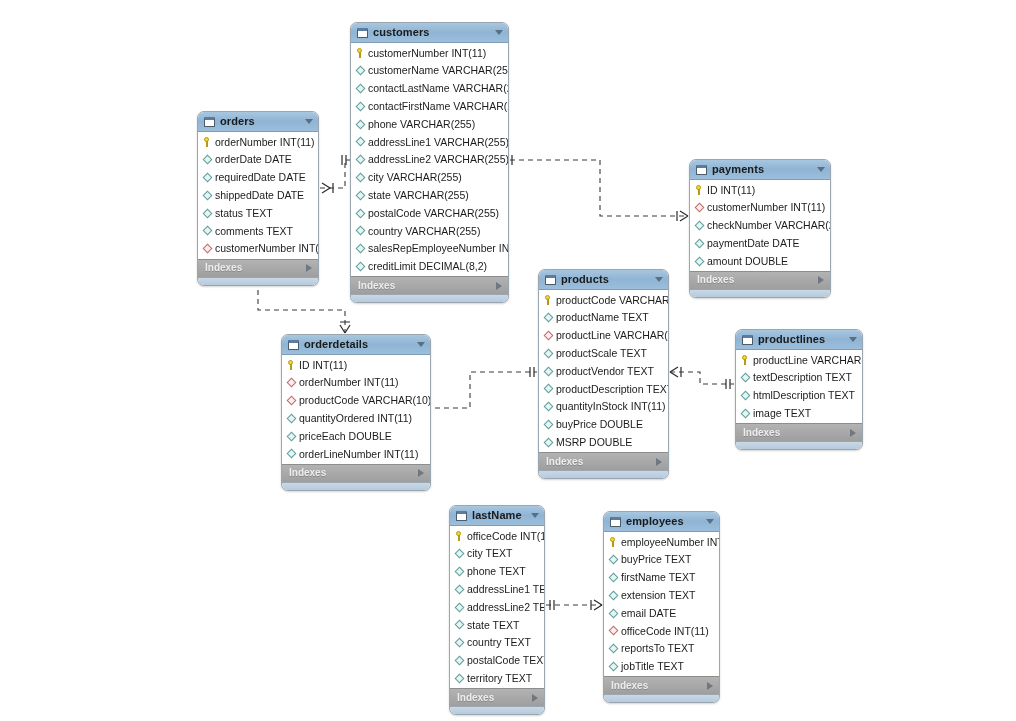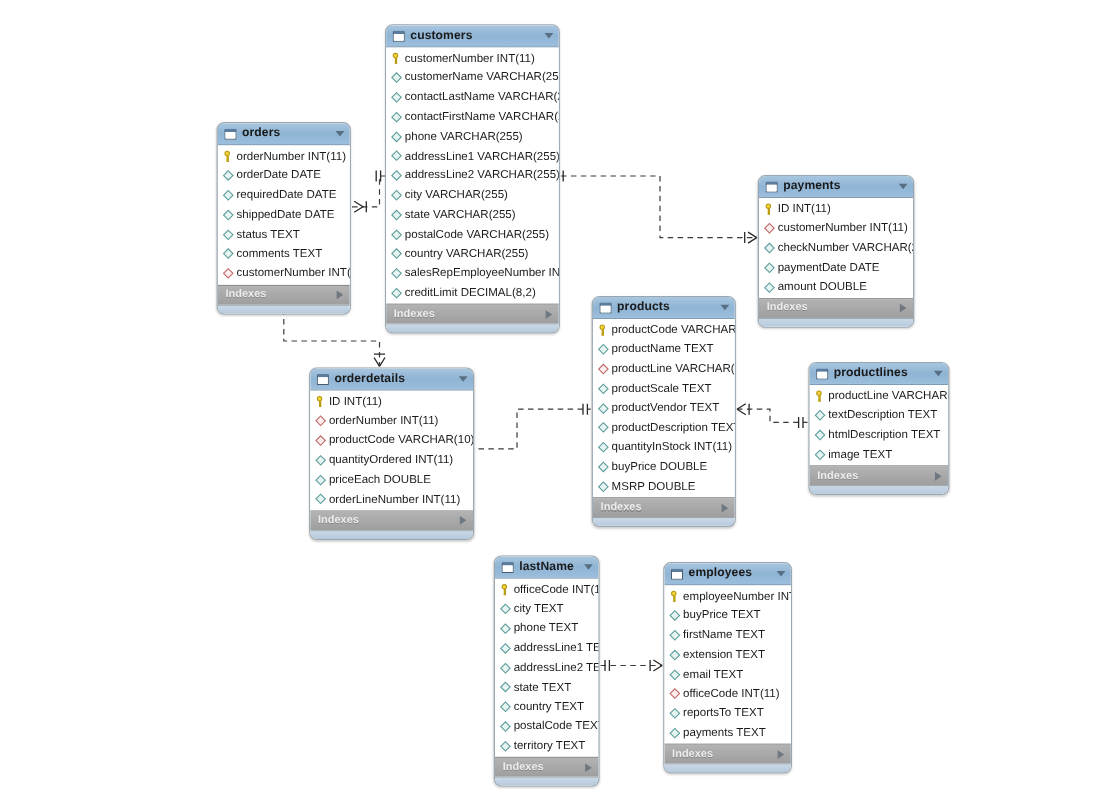--- a/index.html
+++ b/index.html
@@ -663,39 +663,39 @@
           <div class="col">
             <span class="col-ic">
               <span class="ic-col" style="display: block;"></span>
             </span>
             <span class="col-txt">extension TEXT</span>
           </div>
           <div class="col">
             <span class="col-ic">
               <span class="ic-col" style="display: block;"></span>
             </span>
-            <span class="col-txt">email TEXT</span>
+            <span class="col-txt">email DATE</span>
           </div>
           <div class="col">
             <span class="col-ic">
               <span class="ic-fk" style="display: block;"></span>
             </span>
             <span class="col-txt">officeCode INT(11)</span>
           </div>
           <div class="col">
             <span class="col-ic">
               <span class="ic-col" style="display: block;"></span>
             </span>
             <span class="col-txt">reportsTo TEXT</span>
           </div>
           <div class="col">
             <span class="col-ic">
               <span class="ic-col" style="display: block;"></span>
             </span>
-            <span class="col-txt">payments TEXT</span>
+            <span class="col-txt">jobTitle TEXT</span>
           </div>
         </div>
         <div class="tbl-foot">
           <span class="foot-txt">Indexes</span>
           <span class="foot-caret"></span>
         </div>
         <div class="tbl-base"></div>
       </div>
     </div>
 </div>

